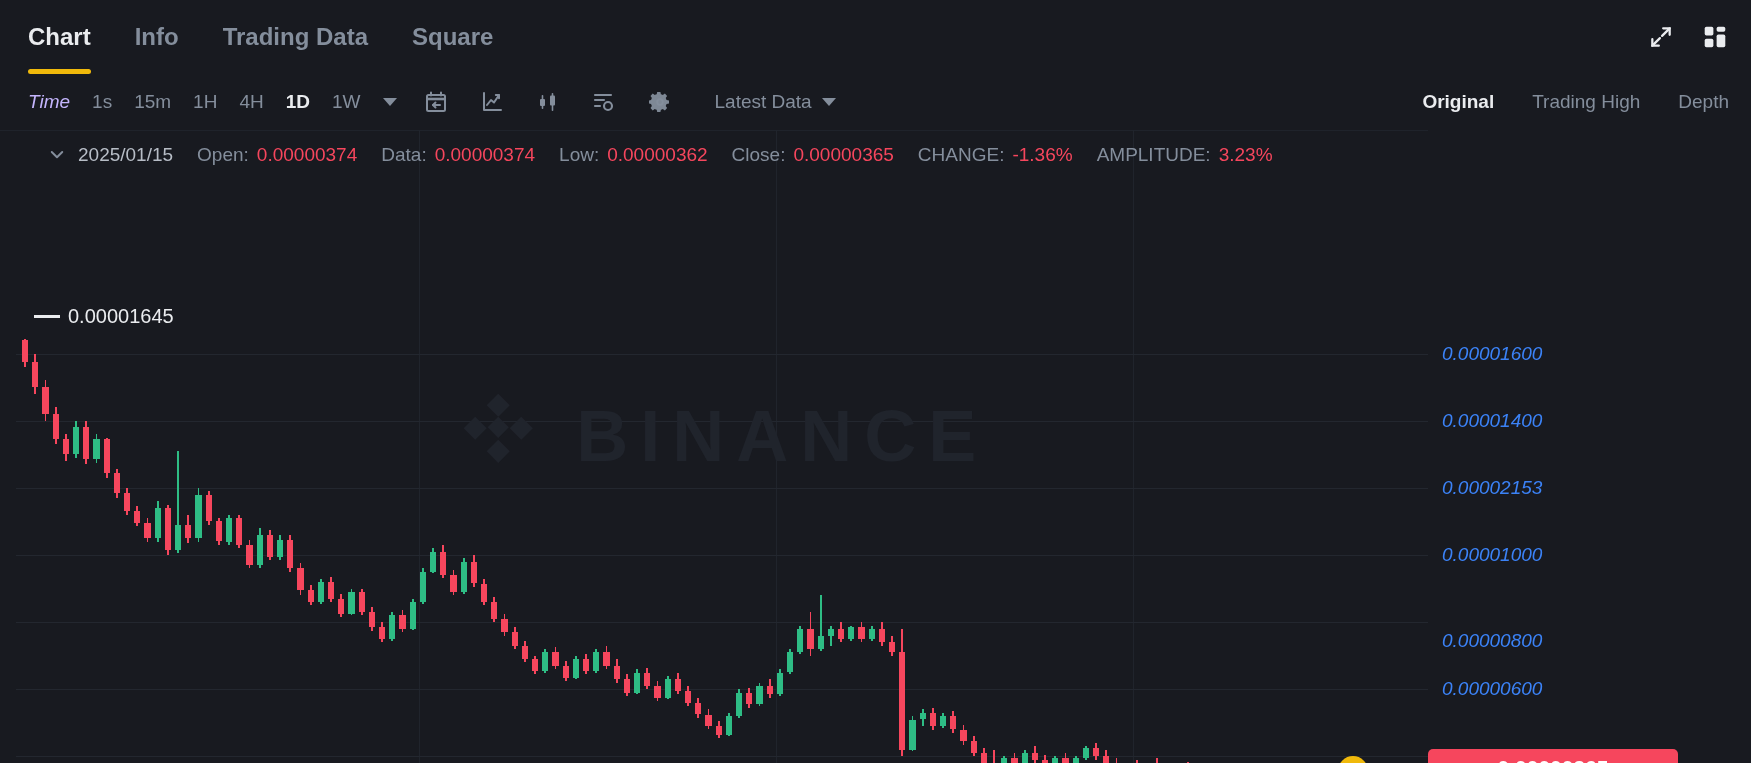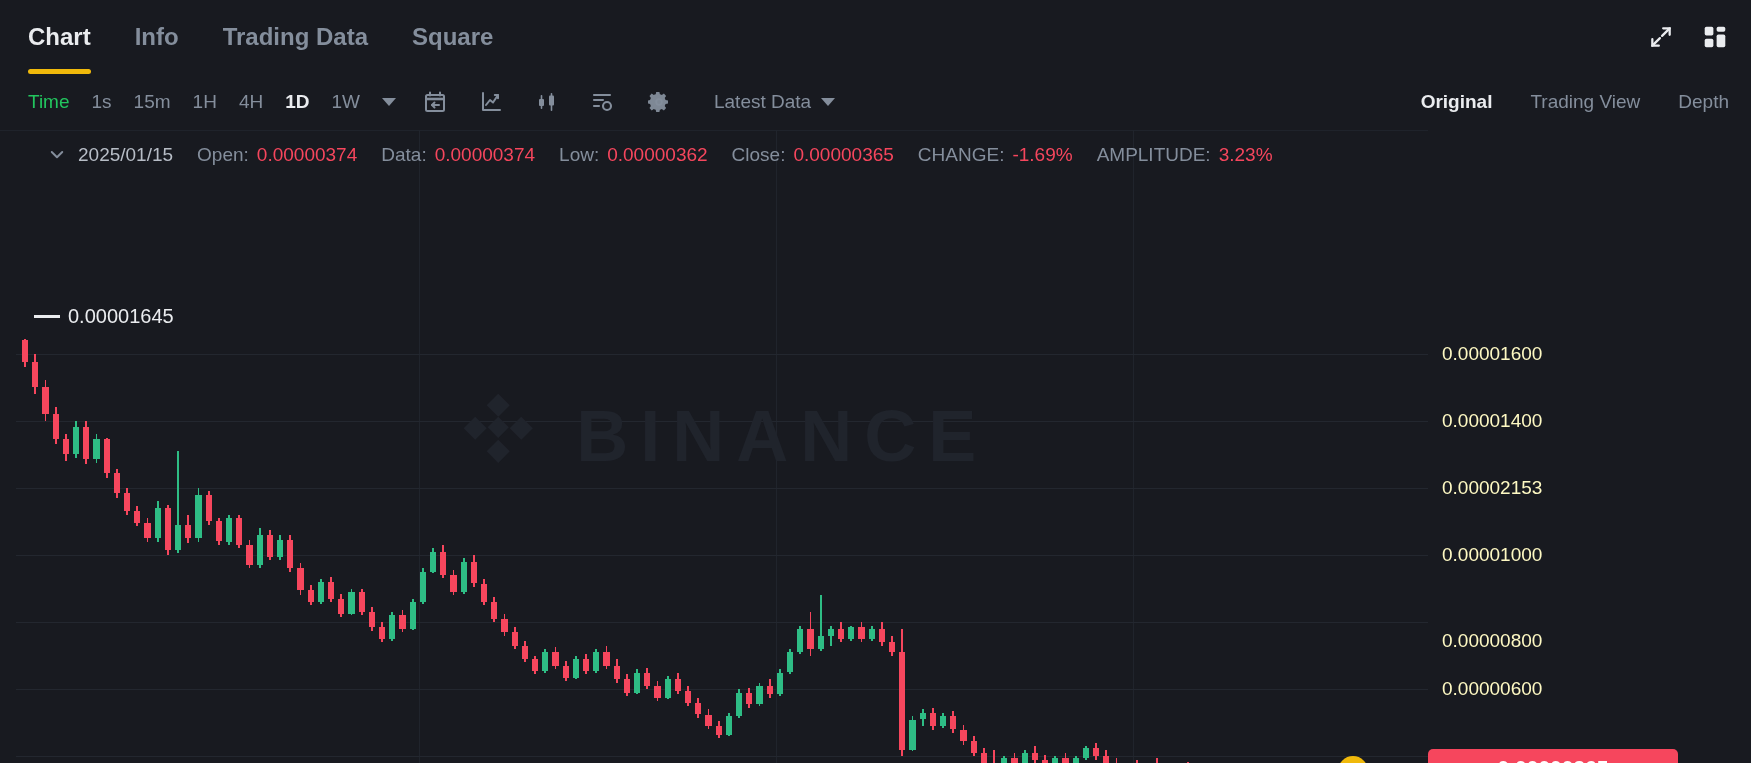--- a/index.html
+++ b/index.html
@@ -37,21 +37,21 @@
   
   .toolbar{
     position:relative; height:56px; display:flex; align-items:center;
     padding-left:28px; background:#181a20;
   }
   .tf{
     font-size:19px; color:#848e9c; margin-right:22px; cursor:pointer;
     white-space:nowrap; line-height:24px;
   }
   .tf.active{ color:#eaecef; font-weight:700; }
-  .tf.label{ color:#22c55e; }
+  .tf.label{ color:#c4b5fd;font-style:italic; }
   .caret{
     width:0;height:0;border-left:7px solid transparent;border-right:7px solid transparent;
     border-top:8px solid #848e9c; margin-right:24px; cursor:pointer;
   }
   .tbicon{
     width:30px;height:30px;margin-right:26px;display:flex;align-items:center;justify-content:center;
     cursor:pointer;color:#848e9c;
   }
   .latest{
     display:flex;align-items:center;gap:10px;margin-left:14px;cursor:pointer;
@@ -104,22 +104,23 @@
   .wm-text{
     font-size:72px; font-weight:700; letter-spacing:12px; color:#20242c;
     font-family:"Liberation Sans", sans-serif;
   }
 
   
   .candles{ position:absolute; left:0; top:0; width:1428px; height:633px; z-index:5; }
 
   
   .axis-label{
-    position:absolute; left:14px; font-size:19px; color:#fef9c3; white-space:nowrap;
+    position:absolute; left:14px; font-size:19px; color:#3b82f6; white-space:nowrap;
     transform:translateY(-50%);
+    font-style:italic;
   }
   .price-badge{
     position:absolute; left:0px; width:250px; height:38px; border-radius:5px;
     background:#f6465d; color:#fff; font-size:21px; font-weight:700;
     display:flex; align-items:center; justify-content:center;
     transform:translateY(-50%); z-index:12;
   }
 
   
   .low-annot{
@@ -229,21 +230,21 @@
       </svg>
     </div>
 
     <div class="latest">
       <span>Latest Data</span>
       <span class="caret"></span>
     </div>
 
     <div class="toolbar-right">
       <div class="viewmode active">Original</div>
-      <div class="viewmode">Trading View</div>
+      <div class="viewmode">Trading High</div>
       <div class="viewmode">Depth</div>
     </div>
   </div>
 
   <div class="chart-wrap">
     <div class="hairline"></div>
 
     <div class="plot" id="plot">
         <div class="vgridline" style="left: 1117px;"></div>
         <div class="vgridline" style="left: 760px;"></div>
@@ -496,21 +497,21 @@
         <span class="date">2025/01/15</span>
         <span class="k">Open:</span>
         <span class="v">0.00000374</span>
         <span class="k">Data:</span>
         <span class="v">0.00000374</span>
         <span class="k">Low:</span>
         <span class="v">0.00000362</span>
         <span class="k">Close:</span>
         <span class="v">0.00000365</span>
         <span class="k">CHANGE:</span>
-        <span class="v">-1.69%</span>
+        <span class="v">-1.36%</span>
         <span class="k">AMPLITUDE:</span>
         <span class="v last">3.23%</span>
       </div>
 
       <div class="low-annot" style="left:18px; top:175px;">
         <div class="leader" style="margin-left:0;width:26px;"></div>
         <span class="txt" style="font-size:20px;margin-left:8px;">0.00001645</span>
       </div>
 
       <div class="yellow-dot" style="left:1322px; top:626px;"></div>

